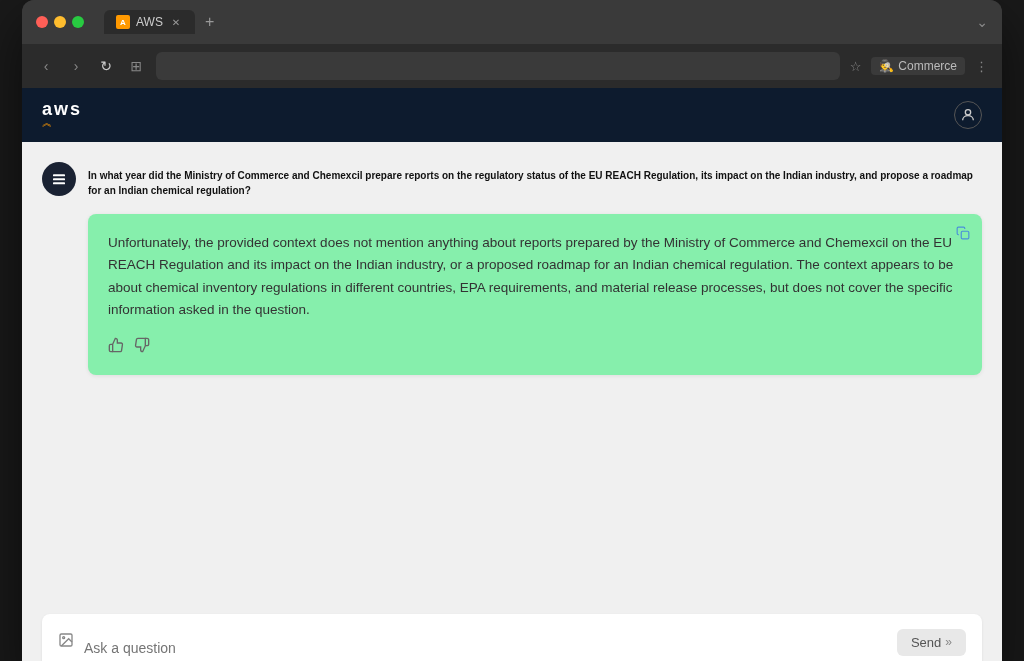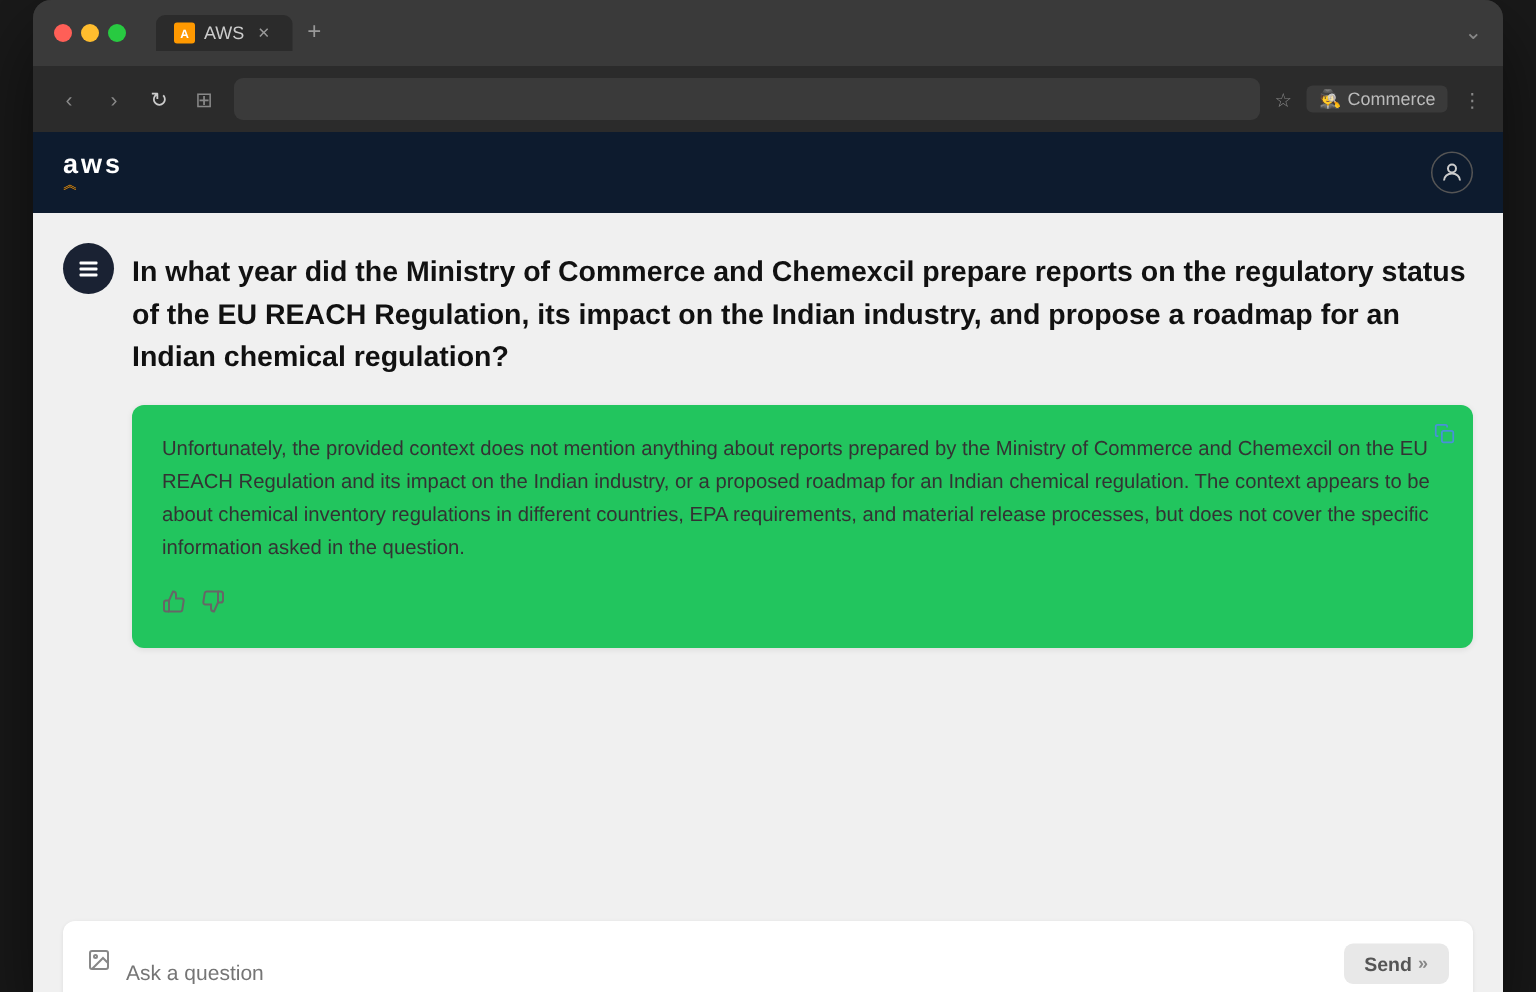--- a/index.html
+++ b/index.html
@@ -209,29 +209,29 @@
       display: flex;
       align-items: center;
       justify-content: center;
       flex-shrink: 0;
       color: white;
       font-size: 14px;
     }
 
     .question-text {
       color: #111;
-      font-size: 19px;
+      font-size: 10px;
       font-weight: 600;
       line-height: 1.5;
       padding-top: 6px;
     }
 
     
     .answer-card {
-      background: #22c55e;
+      background: #86efac;
       border-radius: 8px;
       padding: 18px 20px;
       margin-left: 46px;
       box-shadow: 0 1px 4px rgba(0,0,0,0.08);
       position: relative;
     }
 
     .copy-icon {
       position: absolute;
       top: 12px;
@@ -296,21 +296,20 @@
       background: #e8e8e8;
       border: none;
       border-radius: 6px;
       padding: 6px 14px;
       color: #555;
       font-size: 13px;
       cursor: pointer;
       display: flex;
       align-items: center;
       gap: 4px;
-      font-weight: bold;
     }
 
     .send-arrow {
       font-size: 12px;
       color: #888;
     }
   </style>
 </head>
 <body>
 

